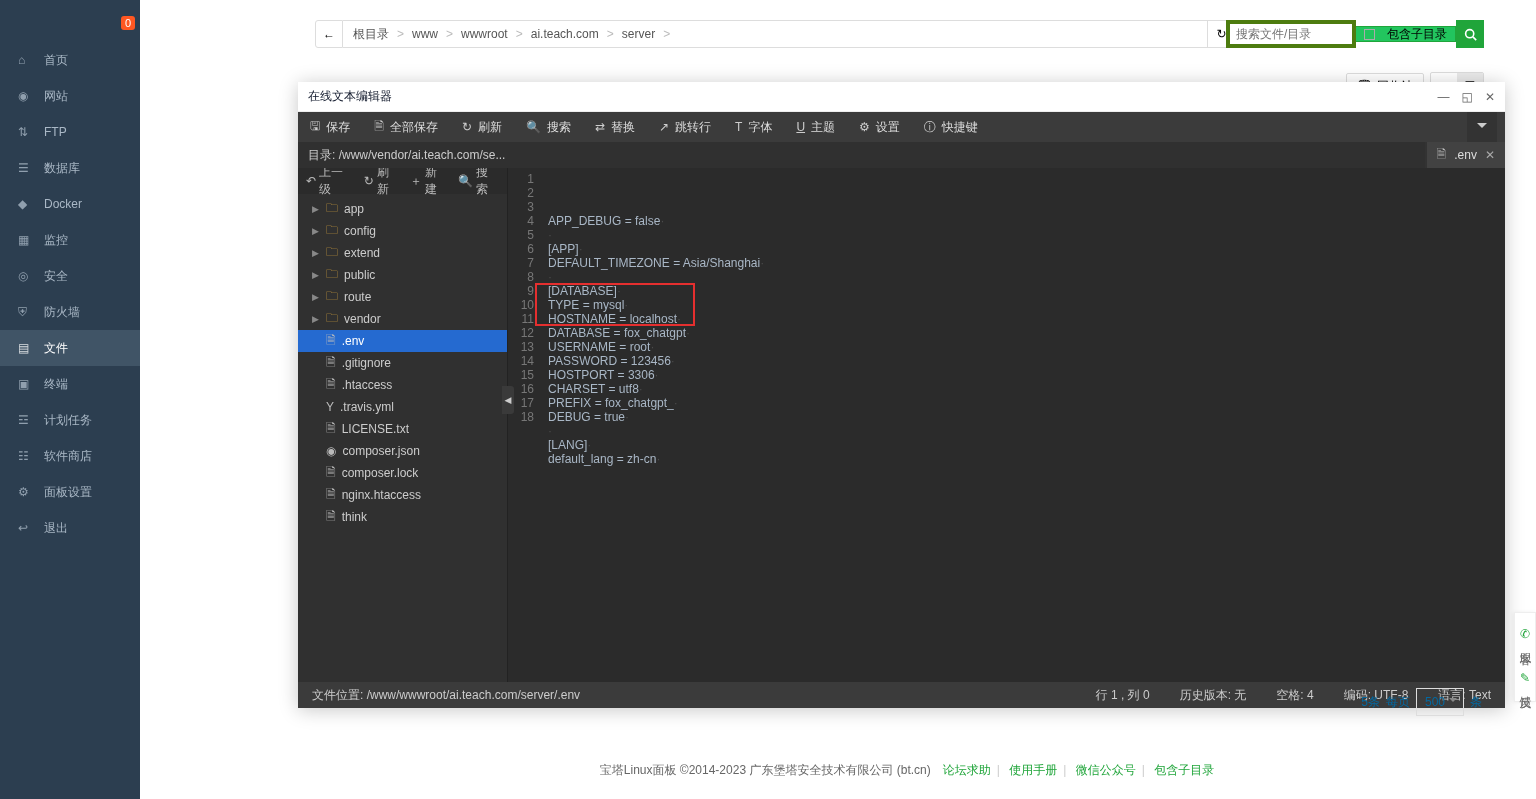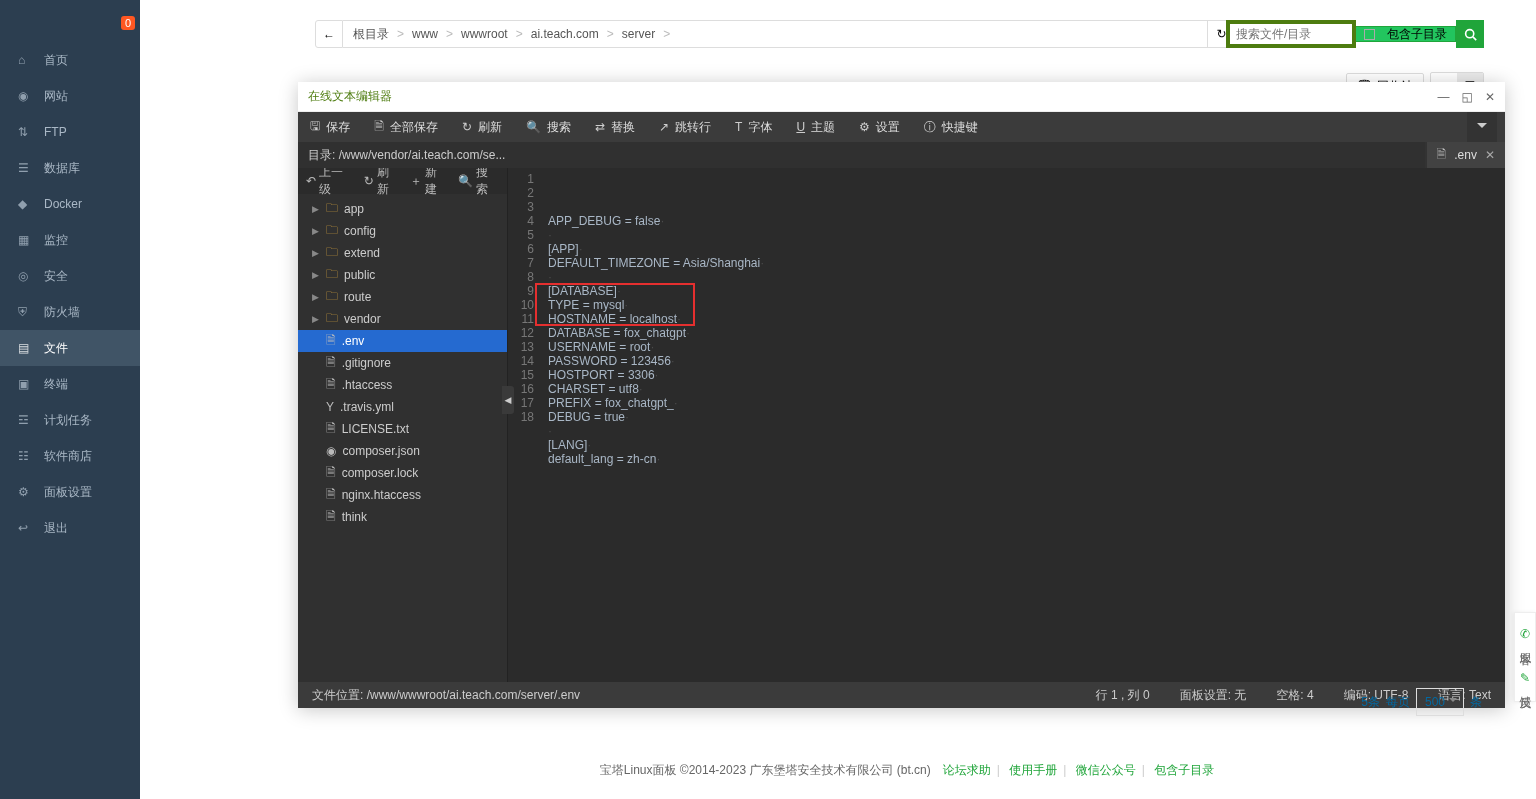--- a/index.html
+++ b/index.html
@@ -23,21 +23,21 @@
 .search-sub{height:16px;border:1px solid #20a53a;border-left:none;padding:0 8px;background:#22c55e;display:flex;align-items:center;gap:12px}
 .search-btn{width:28px;height:28px;background:#20a53a;border:1px solid #20a53a;display:flex;align-items:center;justify-content:center;cursor:pointer}
 .viewbtns{position:absolute;top:72px;right:52px;display:flex;gap:6px;align-items:center}
 .btn-outline{height:26px;border:1px solid #ddd;background:#fff;padding:0 10px;display:flex;align-items:center;gap:5px;cursor:pointer;border-radius:2px}
 .viewtoggle{display:flex;border:1px solid #ddd;border-radius:2px;overflow:hidden}
 .viewtoggle div{width:26px;height:26px;display:flex;align-items:center;justify-content:center;cursor:pointer}
 .viewtoggle .on{background:#eaeaea}
 .ops-label{position:absolute;top:116px;right:72px;color:#666}
 .editor-window{position:absolute;top:82px;left:158px;width:1207px;height:626px;background:#fff;box-shadow:0 2px 18px rgba(0,0,0,.22);display:flex;flex-direction:column}
 .ed-title{height:30px;display:flex;align-items:center;justify-content:space-between;padding:0 10px;border-bottom:1px solid #eee}
-.ed-title .t{color:#4d7c0f}
+.ed-title .t{color:#0f172a}
 .ed-title .ctrls{display:flex;gap:12px}
 .ed-title .ctrls span{cursor:pointer;color:#666}
 .ed-toolbar{height:30px;background:#3b3b3b;display:flex;align-items:center;position:relative}
 .ed-tool{color:#ddd;padding:0 12px;height:30px;display:flex;align-items:center;gap:6px;cursor:pointer;font-size:12px}
 .ed-tool .ico{opacity:.9}
 .ed-more{position:absolute;right:8px;top:0;height:30px;width:30px;display:flex;align-items:center;justify-content:center;color:#ccc;background:#333;cursor:pointer}
 .ed-path{height:26px;background:#303030;display:flex;align-items:center;color:#ccc;padding:0 10px;position:relative;font-size:12px}
 .ed-path .path-text{color:#ccc}
 .ed-tab{position:absolute;right:0;top:0;background:#424242;height:26px;display:flex;align-items:center;padding:0 10px;gap:8px;border-left:2px solid #333}
 .ed-tab .fn{color:#ddd}
@@ -351,21 +351,21 @@
             <div>18</div>
           </div>
         <div class="code" id="code">
           <div class="hl-box" style="left:-5px;top:115px;width:160px;height:43px"></div>
         <div class="sl">APP_DEBUG = false<span class="ws">·</span></div><div class="sl"><span class="ws">·</span></div><div class="sl">[APP]<span class="ws">·</span></div><div class="sl">DEFAULT_TIMEZONE = Asia/Shanghai<span class="ws">·</span></div><div class="sl"><span class="ws">·</span></div><div class="sl">[DATABASE]<span class="ws">·</span></div><div class="sl">TYPE = mysql<span class="ws">·</span></div><div class="sl">HOSTNAME = localhost<span class="ws">·</span></div><div class="sl">DATABASE = fox_chatgpt<span class="ws">·</span></div><div class="sl">USERNAME = root<span class="ws">·</span></div><div class="sl">PASSWORD = 123456<span class="ws">·</span></div><div class="sl">HOSTPORT = 3306<span class="ws">·</span></div><div class="sl">CHARSET = utf8<span class="ws">·</span></div><div class="sl">PREFIX = fox_chatgpt_<span class="ws">·</span></div><div class="sl">DEBUG = true<span class="ws">·</span></div><div class="sl"><span class="ws">·</span></div><div class="sl">[LANG]<span class="ws">·</span></div><div class="sl">default_lang = zh-cn<span class="ws">·</span></div></div>
       </div>
 
       <div class="ed-status">
         <span class="left"><span>文件位置:</span>&nbsp;<span>/www/wwwroot/ai.teach.com/server/.env</span></span>
         <span>行 1 , 列 0</span>
-        <span>面板设置:  无</span>
+        <span>历史版本:  无</span>
         <span>空格:  4</span>
         <span>编码:  UTF-8</span>
         <span>语言:  Text</span>
       </div>
     </div>
 
     <div class="file-footer">
       <span>5条</span>
       <span>每页</span>
       <div class="sel">

